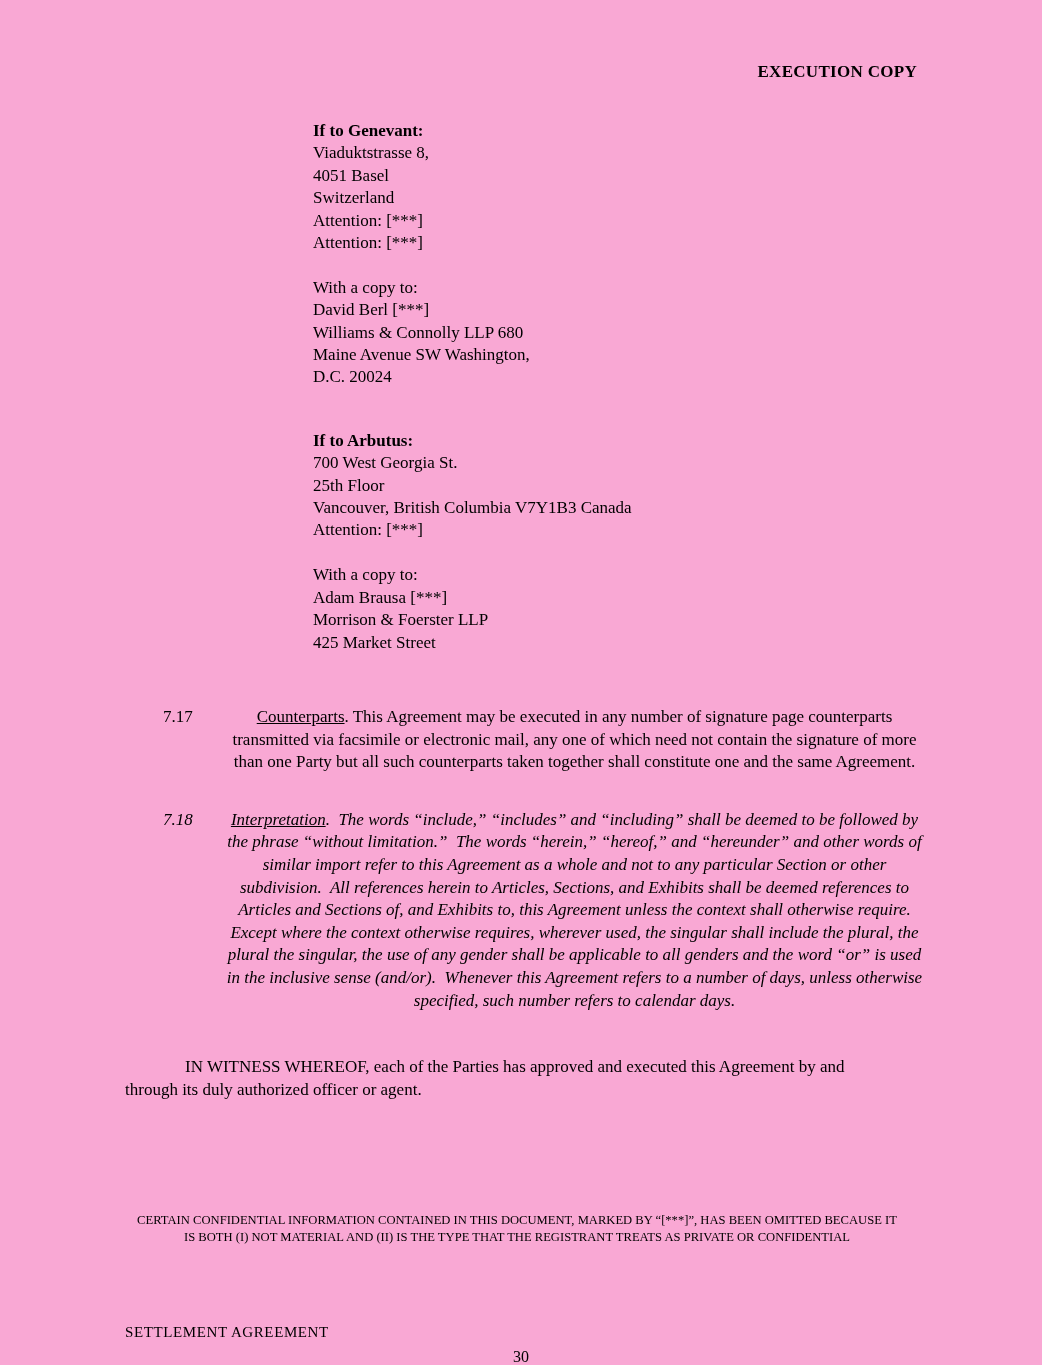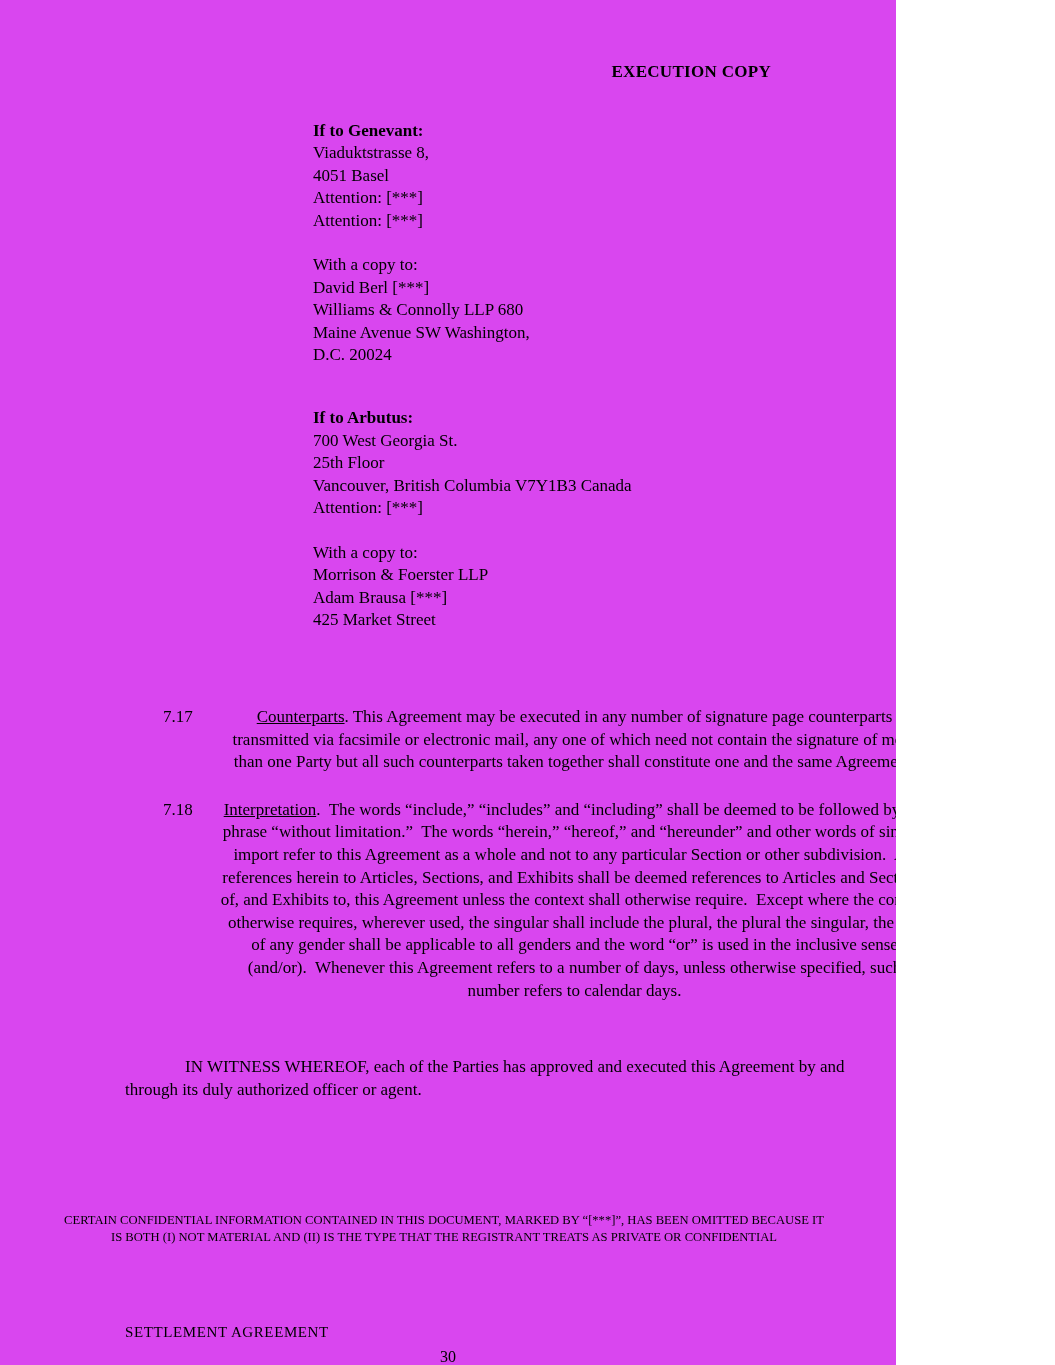--- a/index.html
+++ b/index.html
@@ -2,23 +2,23 @@
 <html><head>
 <meta charset="utf-8">
 <style>
   html, body {
     margin: 0;
     padding: 0;
     background: #ffffff;
   }
   .page {
     position: relative;
-    width: 896px;
+    width: 1042px;
     height: 1365px;
-    background: #d946ef;
+    background: #f9a8d4;
     font-family: "Liberation Serif", serif;
     color: #000000;
     overflow: hidden;
   }
   .exec-copy {
     position: absolute;
     top: 62px;
     right: 125px;
     font-size: 17px;
     font-weight: bold;
@@ -41,21 +41,21 @@
     top: 706px;
     width: 766px;
     font-size: 17px;
     line-height: 22.6px;
   }
   .section {
     display: flex;
     align-items: flex-start;
     gap: 9px;
   }
-  .section + .section { margin-top: 25px; }
+  .section + .section { margin-top: 35px; font-style: italic; }
   .section .num {
     flex: 0 0 48px;
   }
   .section p {
     flex: 1;
     margin: 0;
     white-space: pre-wrap;
     text-align: center;
   }
   .u { text-decoration: underline; }
@@ -103,42 +103,43 @@
 <div class="page">
 
   <div class="exec-copy">EXECUTION COPY</div>
 
   <div class="notices">
 
     <div class="notice-block">
       <p class="addr-line bold">If to Genevant:</p>
       <p class="addr-line">Viaduktstrasse 8,</p>
       <p class="addr-line">4051 Basel</p>
+      <p class="addr-line">Switzerland</p>
       <p class="addr-line">Attention: [***]</p>
       <p class="addr-line">Attention: [***]</p>
       <div class="gap-line"></div>
       <p class="addr-line">With a copy to:</p>
       <p class="addr-line">David Berl [***]</p>
       <p class="addr-line">Williams &amp; Connolly LLP 680</p>
       <p class="addr-line">Maine Avenue SW Washington,</p>
       <p class="addr-line">D.C. 20024</p>
     </div>
 
     <div class="block-gap"></div>
 
     <div class="notice-block">
       <p class="addr-line bold">If to Arbutus:</p>
       <p class="addr-line">700 West Georgia St.</p>
       <p class="addr-line">25th Floor</p>
       <p class="addr-line">Vancouver, British Columbia V7Y1B3 Canada</p>
       <p class="addr-line">Attention: [***]</p>
       <div class="gap-line"></div>
       <p class="addr-line">With a copy to:</p>
+      <p class="addr-line">Adam Brausa [***]</p>
       <p class="addr-line">Morrison &amp; Foerster LLP</p>
-      <p class="addr-line">Adam Brausa [***]</p>
       <p class="addr-line">425 Market Street</p>
     </div>
 
   </div>
 
   <div class="sections">
 
     <div class="section">
       <span class="num">7.17</span>
       <p><span class="u">Counterparts</span><span>. This Agreement may be executed in any number of signature page counterparts transmitted via facsimile or electronic mail, any one of which need not contain the signature of more than one Party but all such counterparts taken together shall constitute one and the same Agreement.</span></p>

